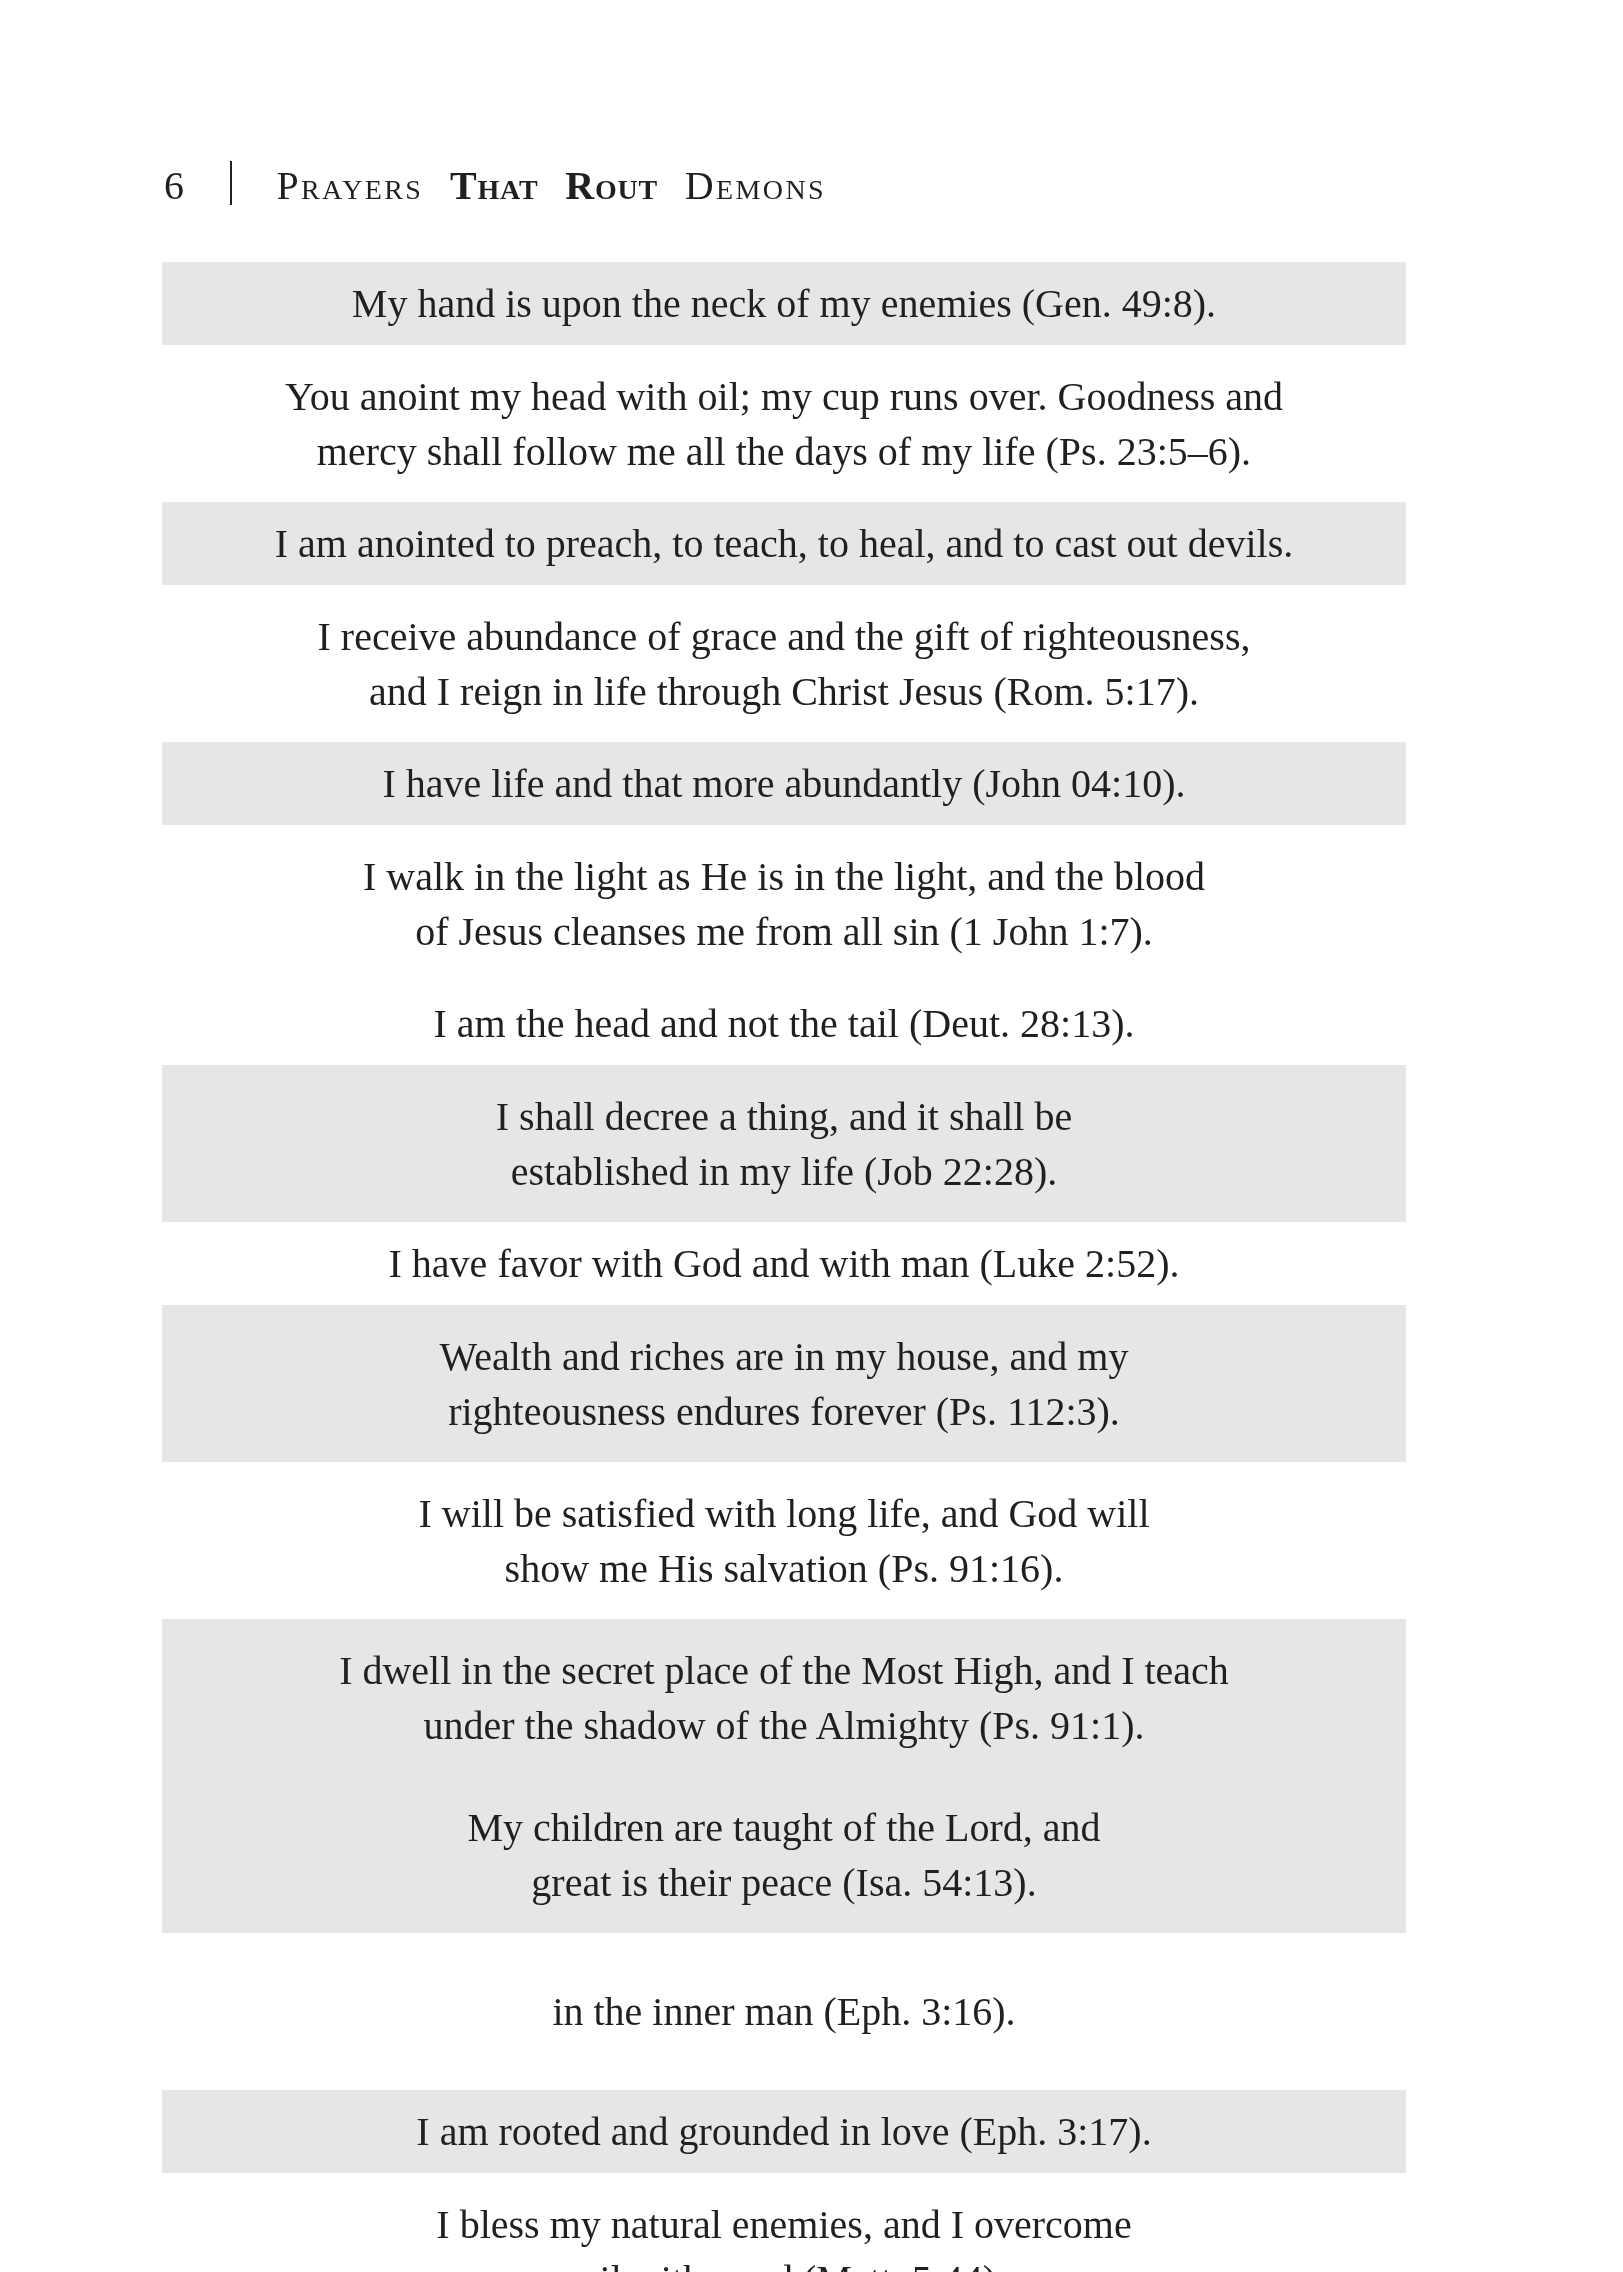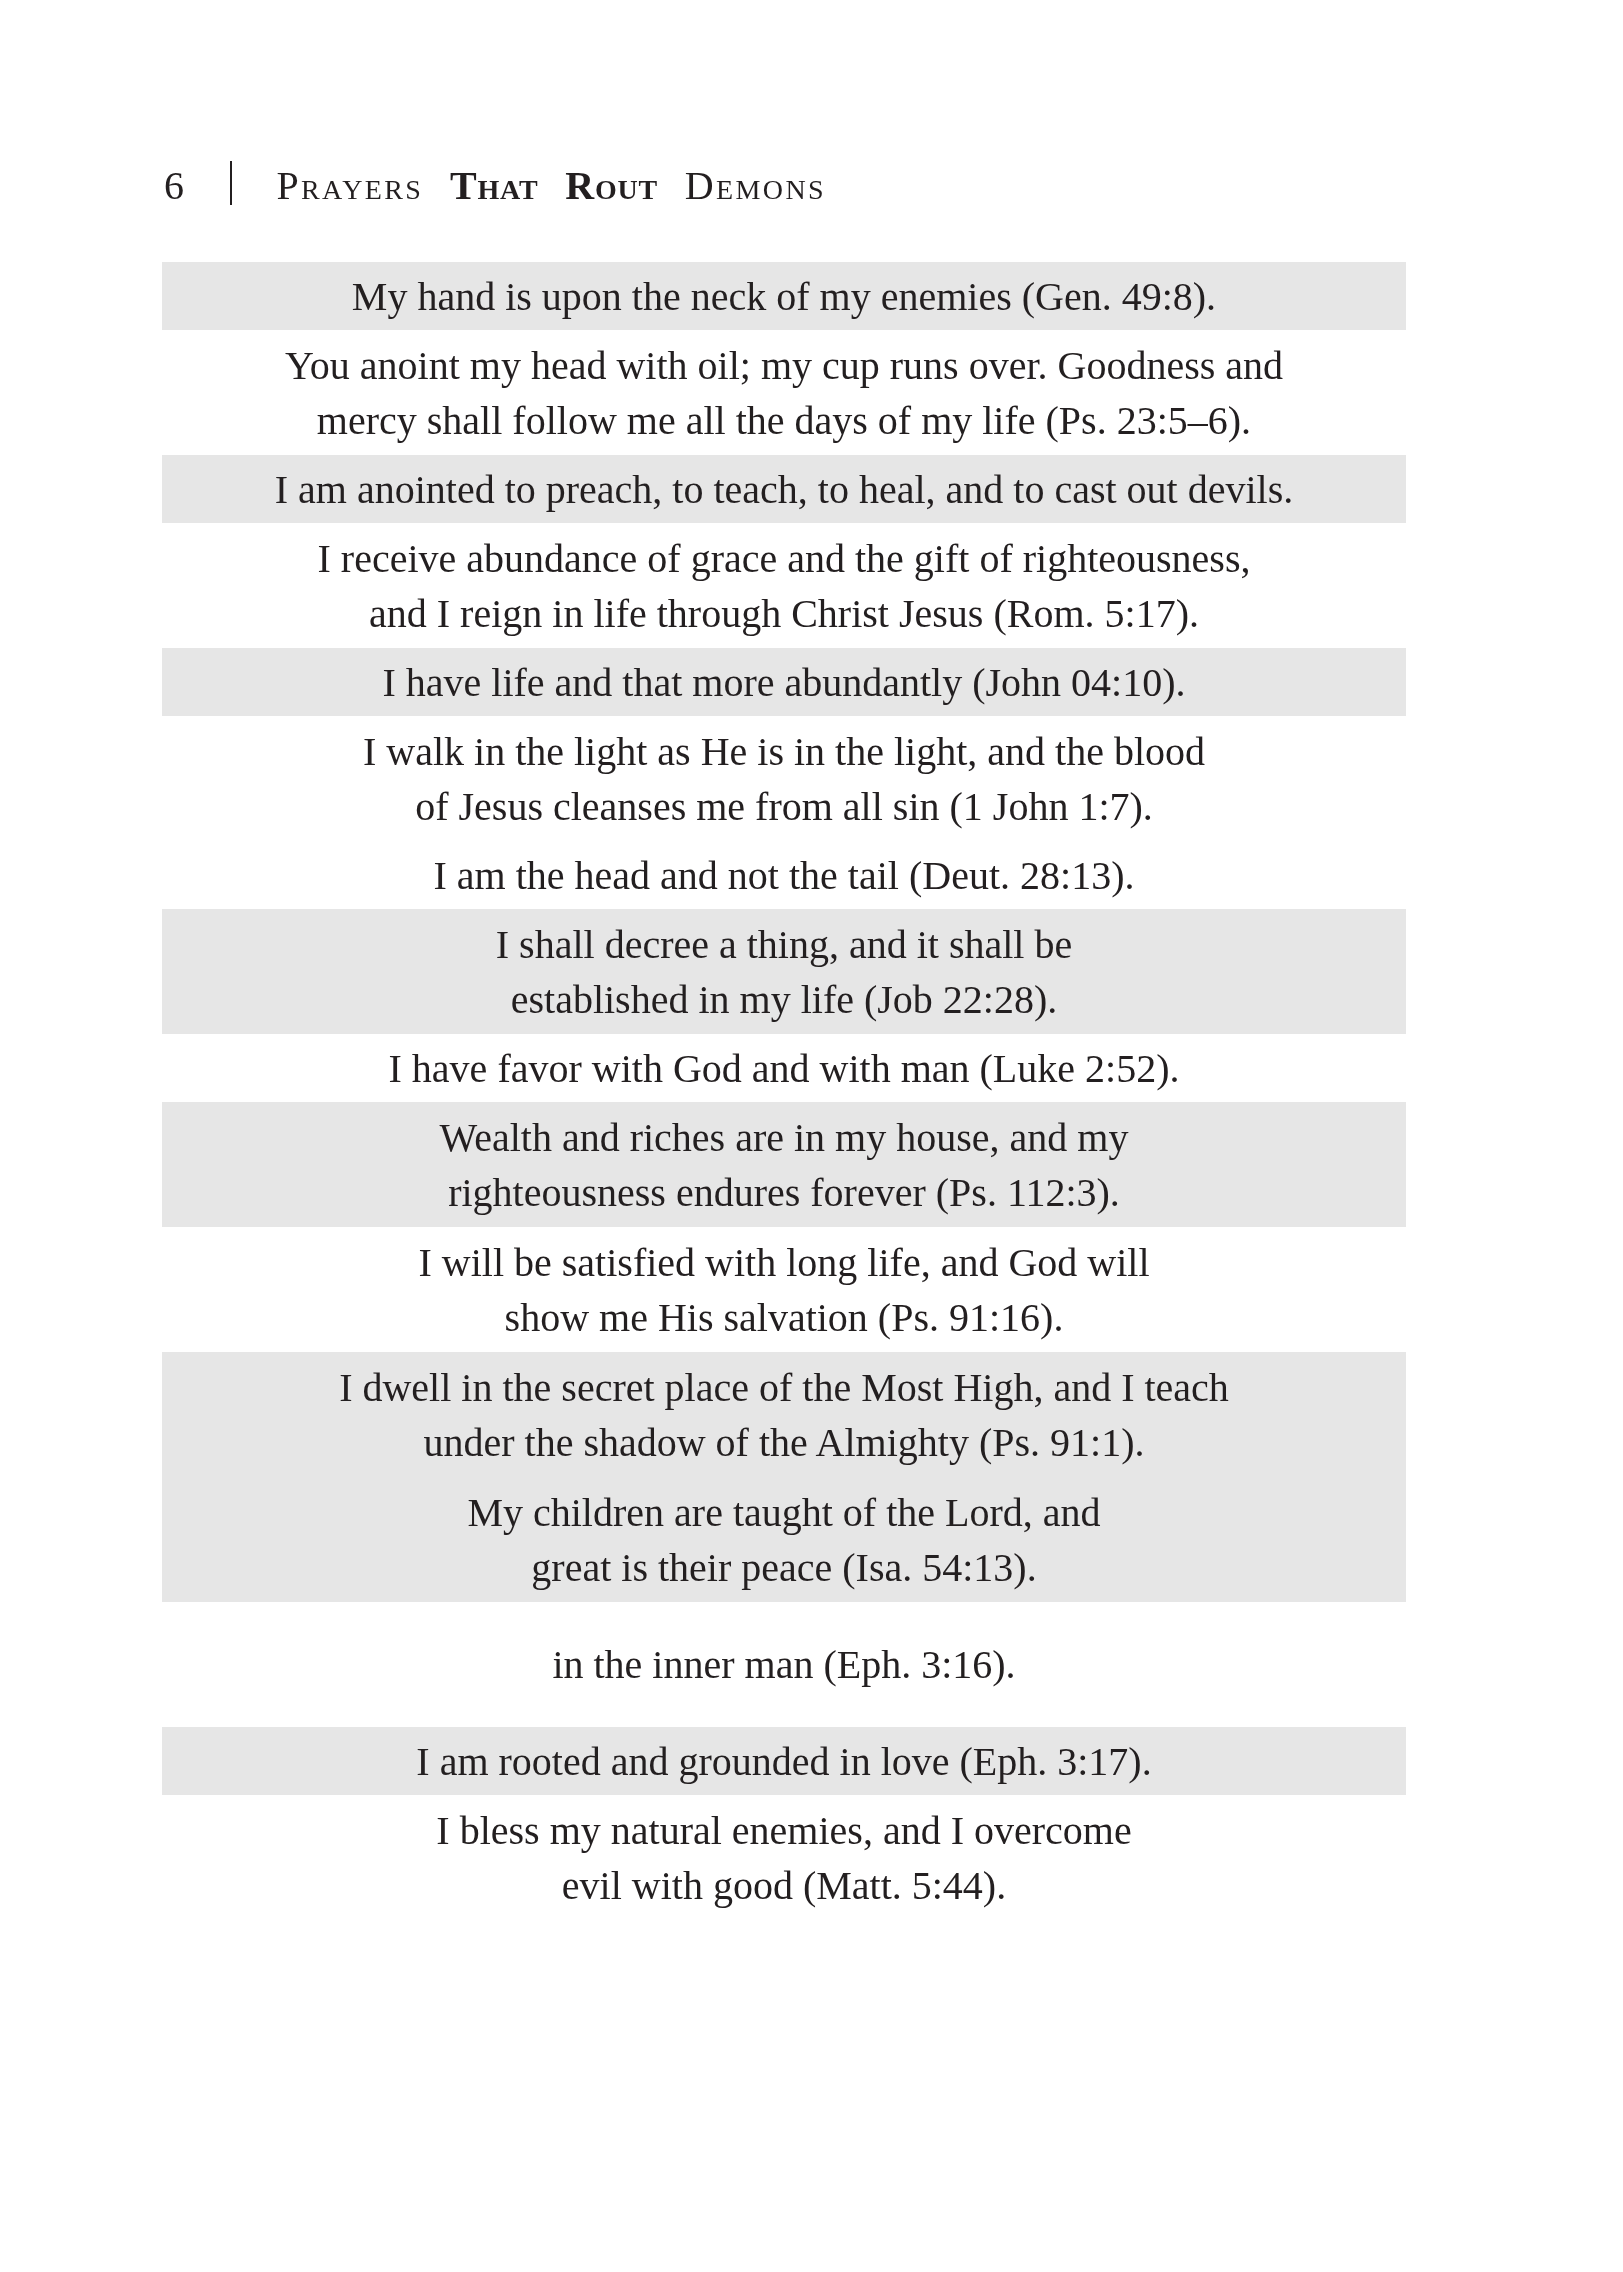--- a/index.html
+++ b/index.html
@@ -60,22 +60,22 @@
       display: flex;
       flex-direction: column;
       justify-content: center;
       align-items: center;
       text-align: center;
       font-size: 40px;
       line-height: 55px;
       box-sizing: border-box;
       padding: 0 16px;
     }
-    .row.single { height: 68px; }
-    .row.double { height: 125px; }
+    .row.single { height: 83px; }
+    .row.double { height: 157px; }
     .row.shaded { background: #e6e6e6; }
     .row .line { display: block; white-space: nowrap; }
   </style>
 </head>
 <body>
 
 <header class="running-head">
   <span class="page-num">6</span>
   <span class="head-sep"></span>
   <span class="book-title">

